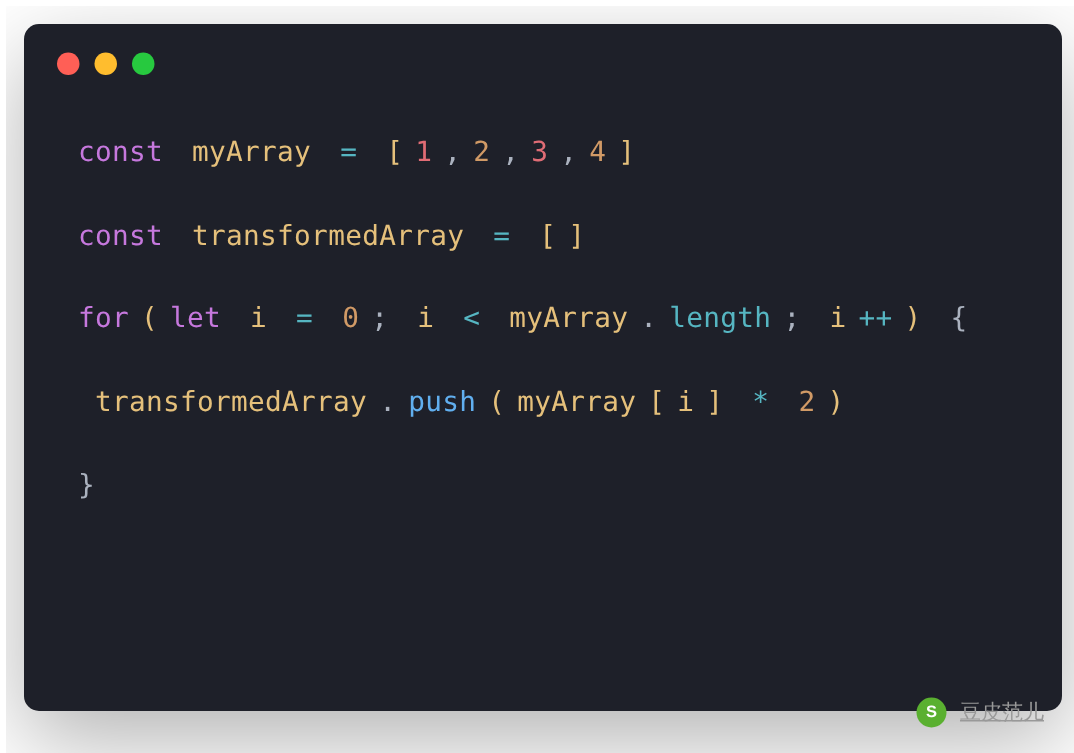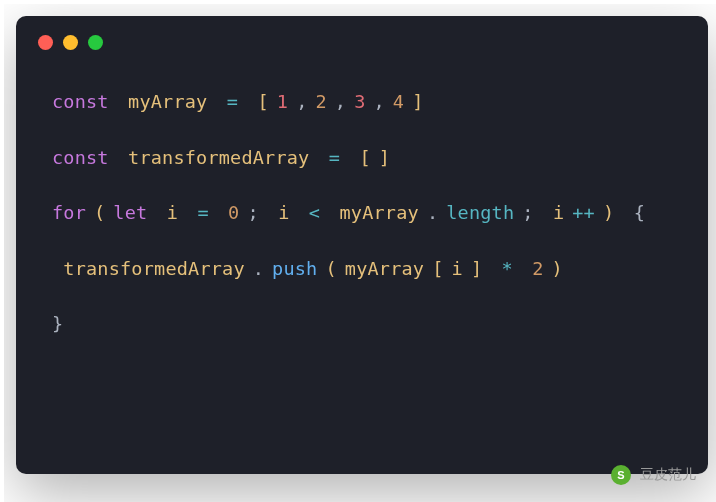--- a/index.html
+++ b/index.html
@@ -72,20 +72,21 @@
       display: flex;
       align-items: center;
       justify-content: center;
       color: white;
       font-size: 11px;
       font-weight: bold;
     }
     .wm-text {
       color: #999;
       font-size: 14px;
+      text-decoration: underline;
     }
   </style>
 </head>
 <body>
 
 <div class="window">
   <div class="titlebar">
     <div class="dot dot-red"></div>
     <div class="dot dot-yellow"></div>
     <div class="dot dot-green"></div>

